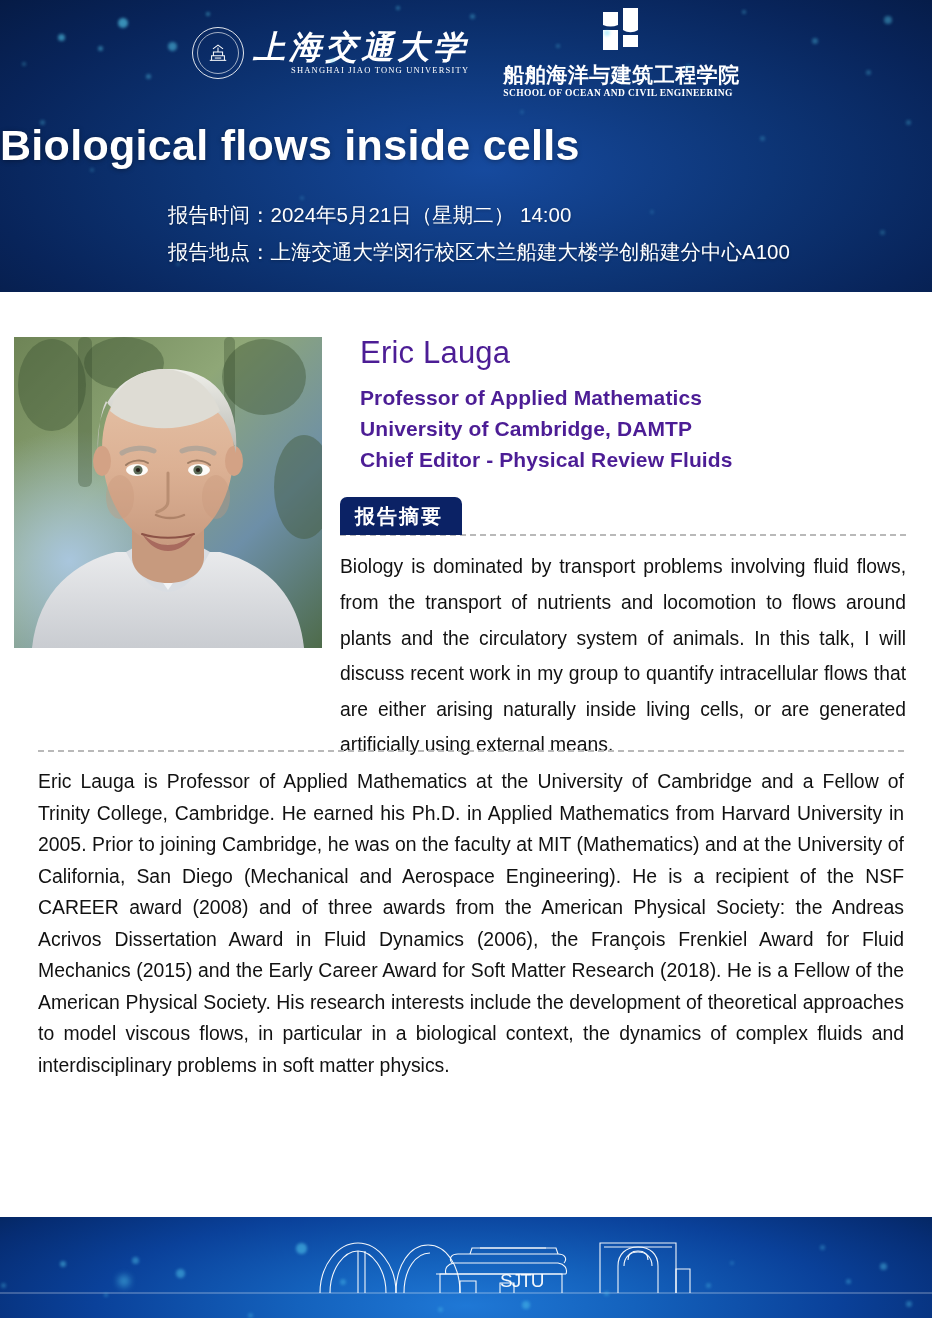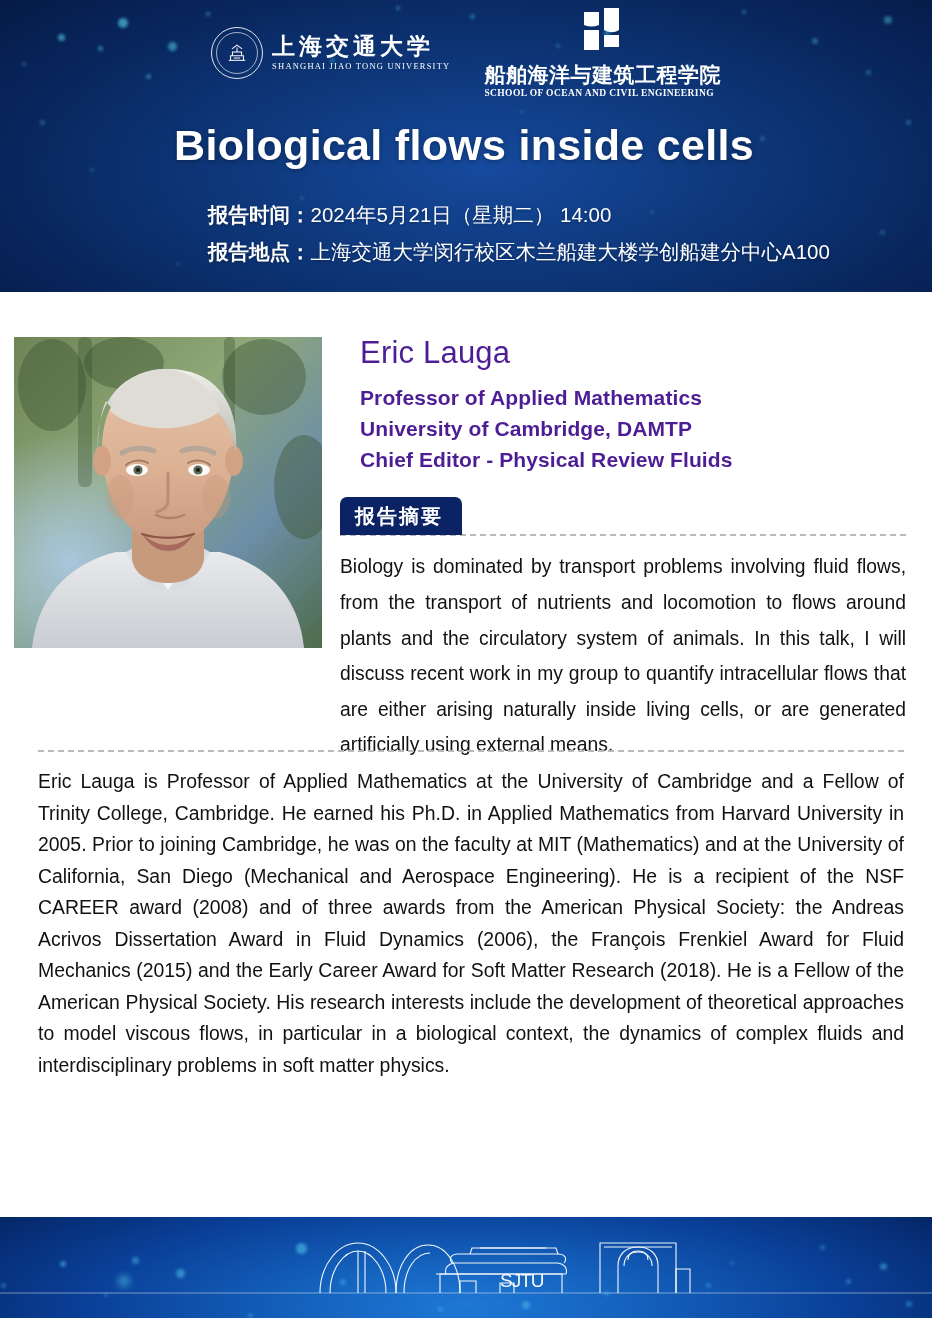--- a/index.html
+++ b/index.html
@@ -35,21 +35,21 @@
     position:absolute; inset:5px; border:1px solid rgba(255,255,255,.62);
     border-radius:50%;
   }
   .seal .emblem {
     position:absolute; left:50%; top:50%; transform:translate(-50%,-50%);
     width:22px; height:22px;
   }
   .sjtu-names { display:flex; flex-direction:column; gap:1px; }
   .sjtu-cn {
     font-family:"Liberation Serif", serif;
-    font-size:23px; font-weight:700; 
+    font-size:32px; font-weight:700; font-style:italic;
     color:#fff; letter-spacing:4px; line-height:1.05;
     white-space:nowrap;
   }
   .sjtu-en {
     font-family:"Liberation Serif", serif;
     font-size:8.5px; font-weight:400; color:#fff;
     letter-spacing:1.2px; white-space:nowrap;
     text-align:right;
   }
 
@@ -61,35 +61,34 @@
     letter-spacing:.5px; white-space:nowrap; line-height:1.1;
   }
   .soce-en {
     font-family:"Liberation Serif", serif;
     font-size:9.5px; font-weight:700; color:#fff;
     letter-spacing:.4px; white-space:nowrap;
   }
 
   .talk-title {
     position:absolute; left:0; top:121px; width:918px;
-    text-align:center; color:#fff;
+    color:#fff;
     font-size:43px; font-weight:700; letter-spacing:.3px;
     text-shadow:0 1px 5px rgba(0,0,0,.35);
-    padding-left:10px;
   }
 
   .event-lines {
     position:absolute; left:168px; top:196px; width:740px;
     color:#fff;
   }
   .event-line {
     font-size:20.5px; line-height:37px; white-space:nowrap;
     text-shadow:0 1px 3px rgba(0,0,0,.3);
   }
-  .event-line .lbl { font-weight:700;margin-left:40px; }
+  .event-line .lbl { font-weight:400; }
 
   
   .portrait {
     position:absolute; left:14px; top:337px; width:308px; height:311px;
     overflow:hidden; background:#7d8a74;
   }
   .portrait svg { display:block; width:100%; height:100%; }
 
   .speaker {
     position:absolute; left:360px; top:333px; width:572px; color:#4c1d95;

